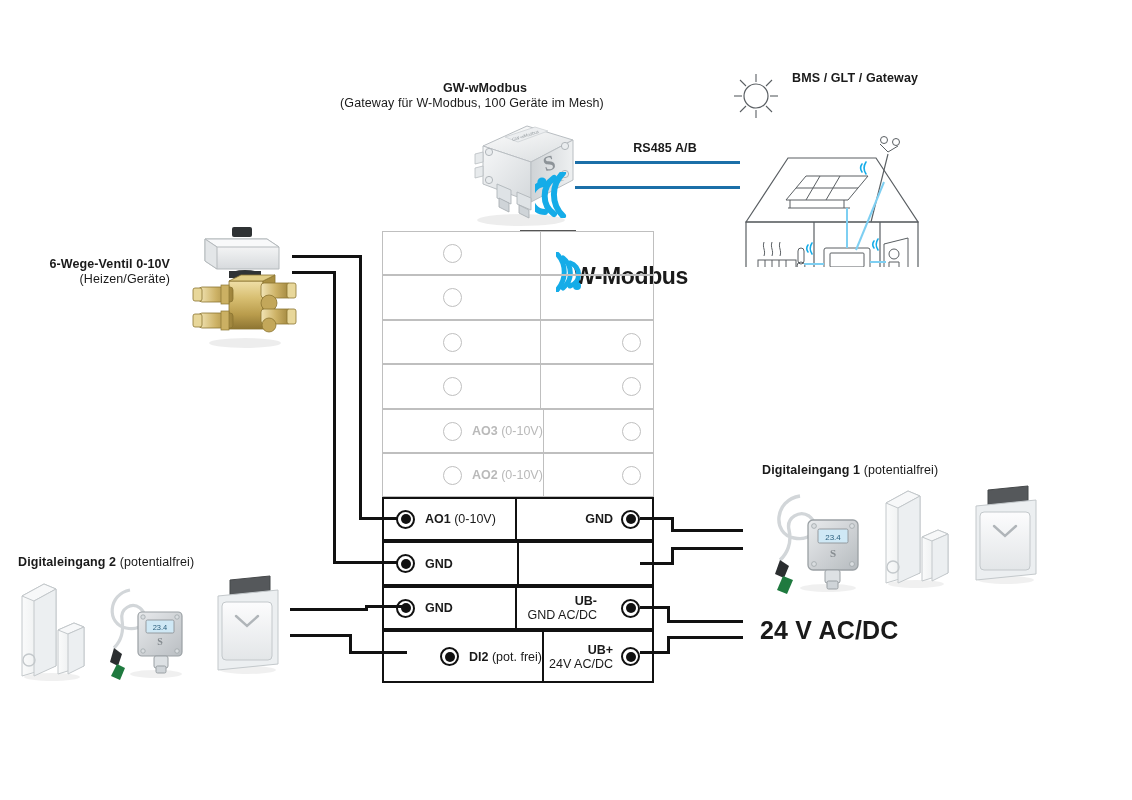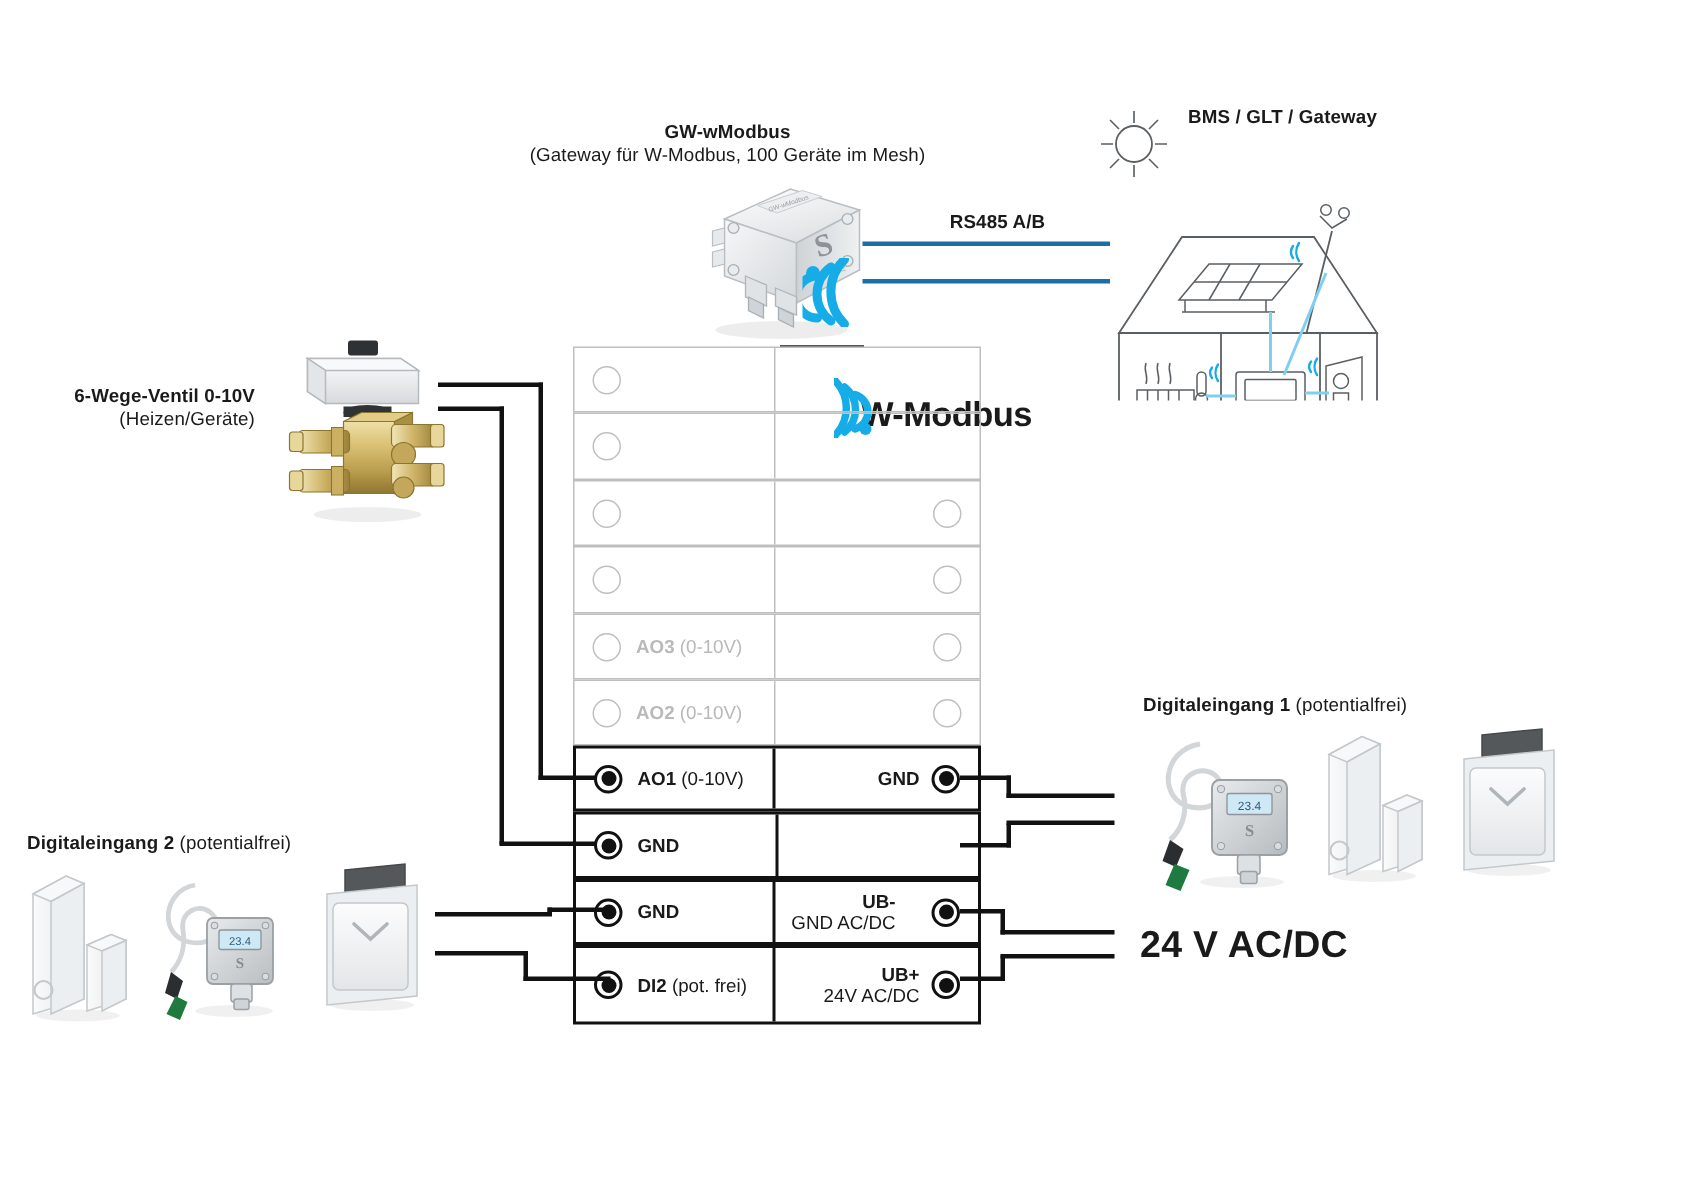--- a/index.html
+++ b/index.html
@@ -16,21 +16,21 @@
   .wh{height:3px;}
   .wv{width:3px;}
   .rs{position:absolute;background:#1b6fa8;height:3px;}
 
   
   #tb{position:absolute;left:382px;top:231px;width:272px;height:452px;}
   .trow{position:absolute;left:0;width:272px;box-sizing:border-box;display:flex;}
   .tcellL,.tcellR{box-sizing:border-box;position:relative;display:flex;align-items:center;}
   .tcellL{width:135px;}
   .tcellR{width:137px;justify-content:flex-end;}
-  .ghost{border:1px solid #bfbfbf;}
+  .ghost{border:1px solid #bfbfbf;padding-left:48px;}
   .ghost .tcellL{border-right:1px solid #bfbfbf;}
   .live{border:2.5px solid #111;}
   .live .tcellL{border-right:2.5px solid #111;}
 
   .term{width:19px;height:19px;border-radius:50%;box-sizing:border-box;flex:none;}
   .term.g{border:1.5px solid #bfbfbf;background:#fff;}
   .term.on{border:2.5px solid #111;background:#fff;position:relative;}
   .term.on::after{content:"";position:absolute;left:50%;top:50%;width:10px;height:10px;
       margin:-5px 0 0 -5px;border-radius:50%;background:#111;}
   .tlabel{font-size:12.5px;white-space:nowrap;}
@@ -44,21 +44,21 @@
   
   .dev{position:absolute;}
   .dev svg{display:block;}
   .wm{font-size:23px;font-weight:bold;letter-spacing:-.4px;margin-top:44px;}
   .v24{font-size:25px;font-weight:bold;letter-spacing:.2px;}
 </style>
 </head>
 <body>
 
 <div class="abs lbl ctr b" style="left:340px;top:80px;width:290px;">GW-wModbus</div>
-<div class="abs lbl ctr" style="left:290px;top:95px;width:390px;">(Gateway für W-Modbus, 100 Geräte im Mesh)</div>
+<div class="abs lbl ctr" style="left:277px;top:95px;width:390px;">(Gateway für W-Modbus, 100 Geräte im Mesh)</div>
 
 <div class="dev" style="left:455px;top:118px;">
   <svg width="130" height="112" viewBox="0 0 130 112">
     <defs>
       <linearGradient id="gwTop" x1="0" y1="0" x2="0.6" y2="1">
         <stop offset="0" stop-color="#fdfdfd"></stop>
           <stop offset="1" stop-color="#dfe2e4"></stop>
       </linearGradient>
       <linearGradient id="gwFace" x1="0" y1="0" x2="1" y2="1">
         <stop offset="0" stop-color="#f6f7f8"></stop>
@@ -363,21 +363,21 @@
     <div class="trow live" style="top: 355px; height: 44px;">
       <div class="tcellL">
         <span class="term on" style="margin-left: 12px;"></span>
         <span class="tlabel" style="margin-left: 10px;"><b>GND</b></span>
       </div>
       <div class="tcellR">
         <span class="tlabel twoline" style="margin-right: 24px;"><b>UB-</b><br><span class="norm">GND AC/DC</span></span>
         <span class="term on" style="margin-right: 12px;"></span>
       </div>
     </div>
-    <div class="trow live" style="top: 399px; height: 53px;">
+    <div class="trow live" style="top: 399px; height: 53px; padding-left: 44px;">
       <div class="tcellL">
         <span class="term on" style="margin-left: 12px;"></span>
         <span class="tlabel" style="margin-left: 10px;"><b>DI2</b> <span class="norm">(pot. frei)</span></span>
       </div>
       <div class="tcellR">
         <span class="tlabel twoline" style="margin-right: 8px;"><b>UB+</b><br><span class="norm">24V AC/DC</span></span>
         <span class="term on" style="margin-right: 12px;"></span>
       </div>
     </div>
   </div>

